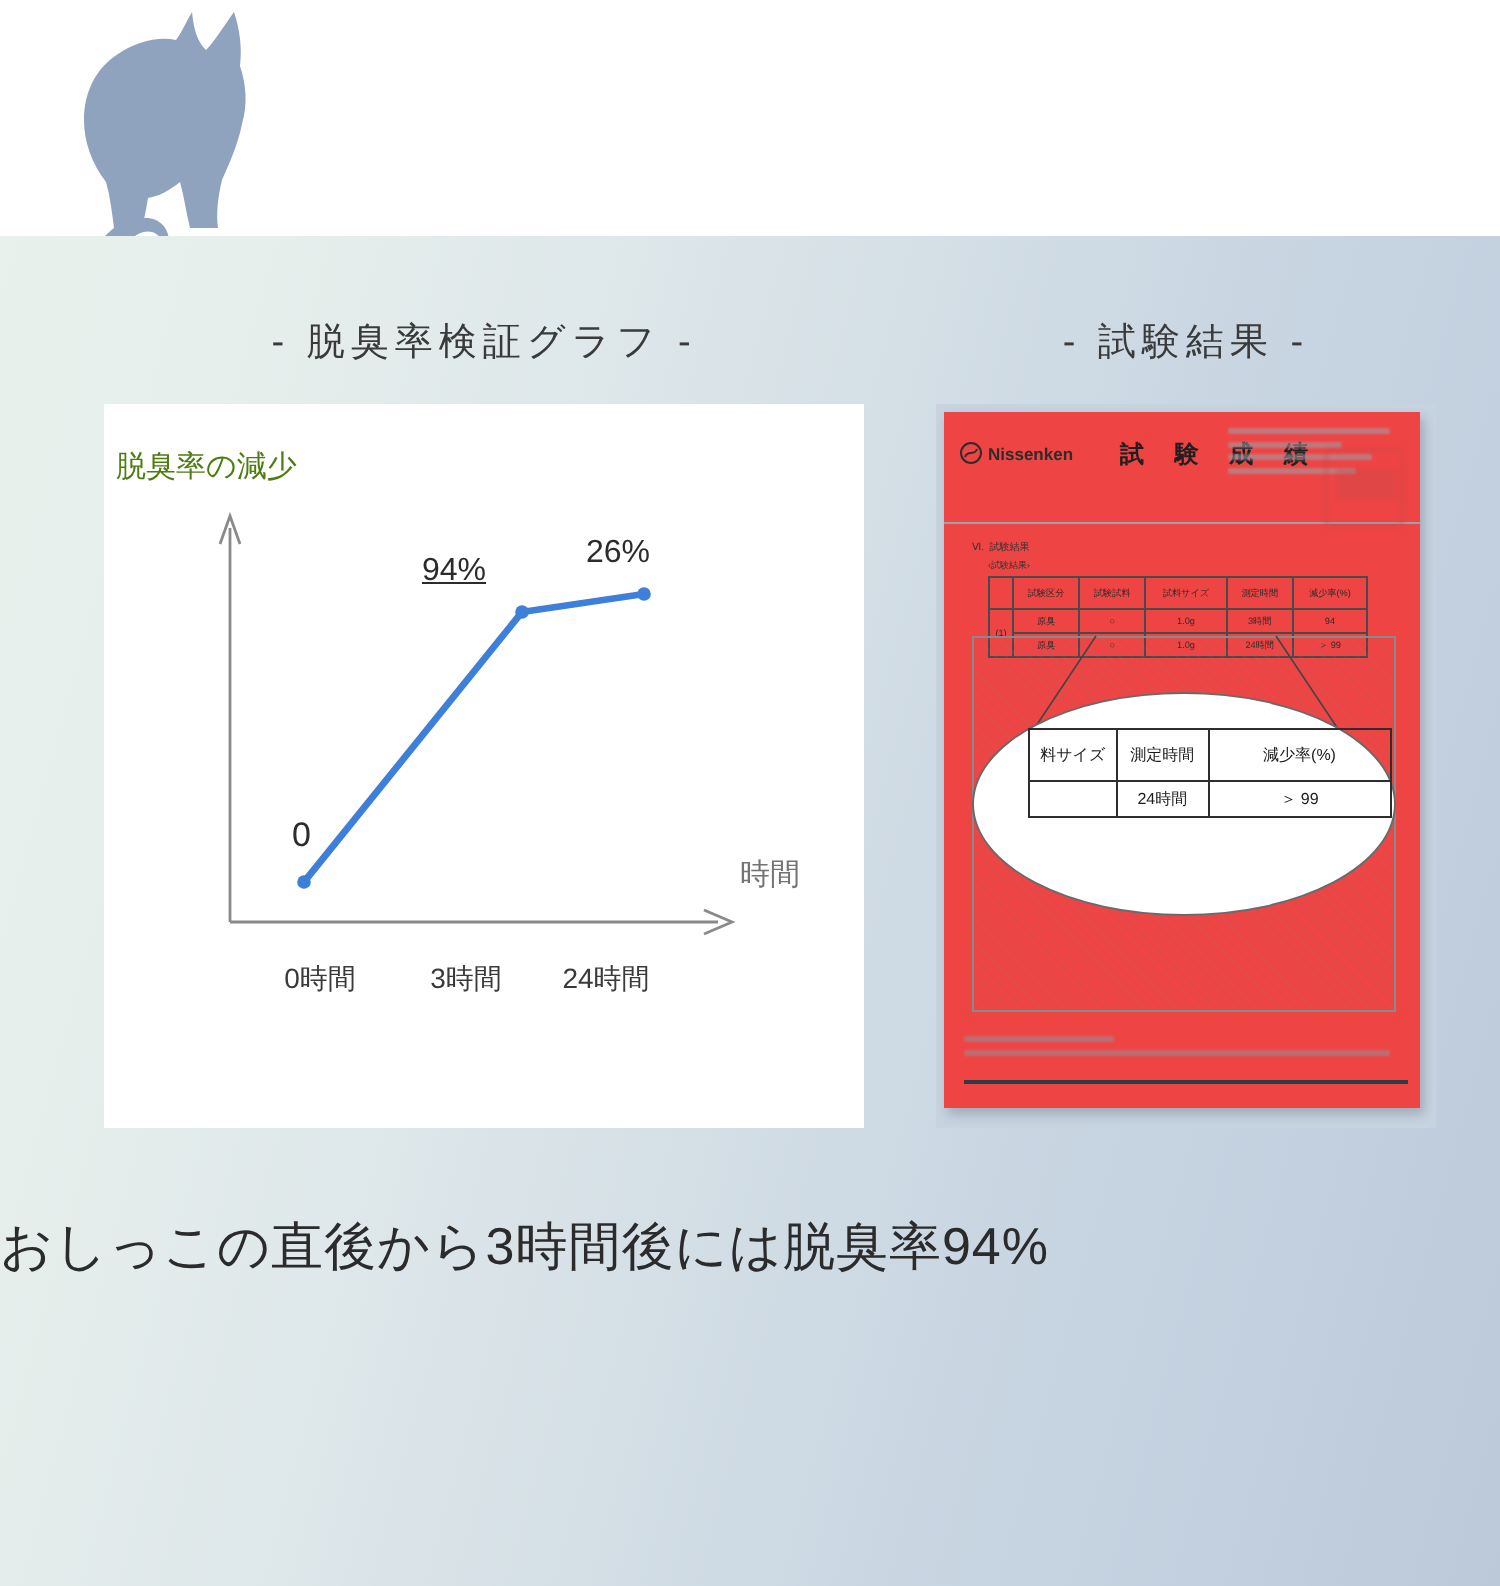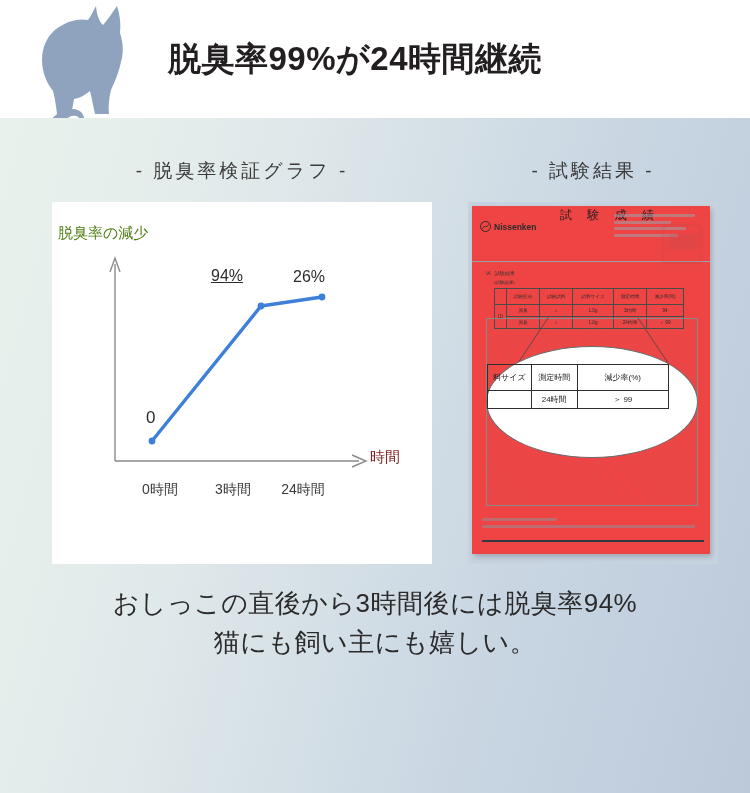--- a/index.html
+++ b/index.html
@@ -65,29 +65,29 @@
     position: absolute; left: 52px; top: 202px;
     width: 380px; height: 362px;
     background: #ffffff;
   }
   .chart-svg { position: absolute; left: 0; top: 0; }
   .axis-ylabel {
     position: absolute; left: 58px; top: 224px;
     font-size: 15px; color: #4d7c0f; white-space: nowrap;
   }
   .axis-xlabel {
-    position: absolute; left: 370px; top: 448px;
-    font-size: 15px; color: #7f1d1d; white-space: nowrap;
+    position: absolute; left: 370px; top: 428px;
+    font-size: 15px; color: #737373; white-space: nowrap;
   }
   .pt-label {
     position: absolute;
     font-size: 16px; color: #2c2c2c; white-space: nowrap;
   }
   #lbl-0  { left: 146px; top: 408px; font-size: 17px; }
-  #lbl-94 { left: 211px; top: 267px; text-decoration: underline; }
+  #lbl-94 { left: 211px; top: 277px; text-decoration: underline; }
   #lbl-99 { left: 293px; top: 268px; }
   .tick-label {
     position: absolute;
     font-size: 14px; color: #3a3a3a;
     white-space: nowrap; text-align: center;
   }
   #tick-0  { left: 130px; top: 481px; width: 60px; }
   #tick-3  { left: 203px; top: 481px; width: 60px; }
   #tick-24 { left: 268px; top: 481px; width: 70px; }
   .chart-caption {
@@ -113,22 +113,22 @@
     position: absolute; left: 0; top: 0;
     width: 238px; height: 56px;
     border-bottom: 1px solid #9aa2aa;
   }
   .doc-logo {
     position: absolute; left: 8px; top: 15px;
     display: flex; align-items: center; gap: 3px;
   }
   .doc-logo-text { font-size: 8.5px; font-weight: 700; color: #2d2d2d; }
   .doc-title {
-    position: absolute; left: 88px; top: 1px;
-    font-size: 12px; font-weight: 400; color: #1f1f1f;
+    position: absolute; left: 88px; top: 13px;
+    font-size: 12px; font-weight: 700; color: #1f1f1f;
     letter-spacing: 6px; white-space: nowrap;
   }
   .blur-lines { position: absolute; right: 4px; top: 8px; width: 92px; }
   .blur-line {
     height: 3px; margin-bottom: 3.5px;
     background: #9aa3ad; opacity: .55;
     border-radius: 1px;
     filter: blur(0.6px);
   }
   .stamp {
@@ -170,21 +170,21 @@
   
   .callout-svg { position: absolute; left: 0; top: 0; }
   .mag-ellipse {
     position: absolute; left: 14px; top: 140px;
     width: 212px; height: 112px;
     border: 1px solid #6a6a6a;
     border-radius: 50%;
     background: #ffffff;
   }
   .mag-table {
-    position: absolute; left: 15px; top: 158px;
+    position: absolute; left: 42px; top: 158px;
     width: 182px;
     border-collapse: collapse;
     background: transparent;
   }
   .mag-table th, .mag-table td {
     border: 1px solid #2e2e2e;
     font-size: 8px; color: #1c1c1c;
     text-align: center; padding: 3px 1px;
     font-weight: 400;
   }
@@ -210,23 +210,23 @@
     width: 222px;
   }
   .doc-footer .blur-line { height: 3px; background:#8d959e; opacity:.5; }
   .doc-baseline {
     position: absolute; left: 10px; top: 334px;
     width: 222px; height: 2px; background: #2f3a46;
   }
 
   
   .bottom-copy {
-    position: absolute; left: 0; top: 584px;
+    position: absolute; left: 0; top: 604px;
     width: 750px;
-    text-align: center;
+    text-align: left;
   }
   .copy-line {
     font-size: 26px;
     color: #2b2b2b;
     line-height: 39px;
     letter-spacing: 0.5px;
     white-space: nowrap;
   }
 </style>
 </head>
@@ -240,21 +240,20 @@
         C90 40 91 50 88 60 C86 70 82 79 78 88 C76 96 75 105 76 112 L62 112
         C60 104 59 96 57 89 C52 93 47 96 41 97 C40 103 39 108 38 112 L24 112
         C23 104 22 96 20 89 C13 80 9 69 9 58 C9 44 15 32 26 25
         C35 19 46 16 55 18 C58 14 60 9 63 4 Z"></path>
       <path fill="#8fa3bf" d="M24 112 C18 117 13 122 11 128 C9 133 12 133 16 131
         C22 128 27 124 31 119 C35 115 39 113 43 114 C47 115 49 119 47 123
         C45 127 41 129 37 128 C34 127 32 125 32 122 L26 122
         C25 127 28 132 34 133 C42 134 49 129 51 122 C53 114 48 107 40 107
         C34 107 29 110 24 112 Z"></path>
     </svg>
-    <div class="header-title">脱臭率99%が24時間継続</div>
   </div>
 
   <div class="body-bg"></div>
 
   <div class="sec-title" id="title-result">- 試験結果 -</div>
   <div class="sec-title" id="title-graph">- 脱臭率検証グラフ -</div>
 
   <div class="chart-panel">
     <svg class="chart-svg" width="380" height="362">
 
@@ -368,16 +367,15 @@
       <div class="doc-footer">
         <div class="blur-line" style="width:34%"></div>
         <div class="blur-line" style="width:96%"></div>
       </div>
       <div class="doc-baseline"></div>
     </div>
   </div>
 
   <div class="bottom-copy">
     <div class="copy-line">おしっこの直後から3時間後には脱臭率94%</div>
-    <div class="copy-line">猫にも飼い主にも嬉しい。</div>
   </div>
 
 </div>
 
 </body></html>

